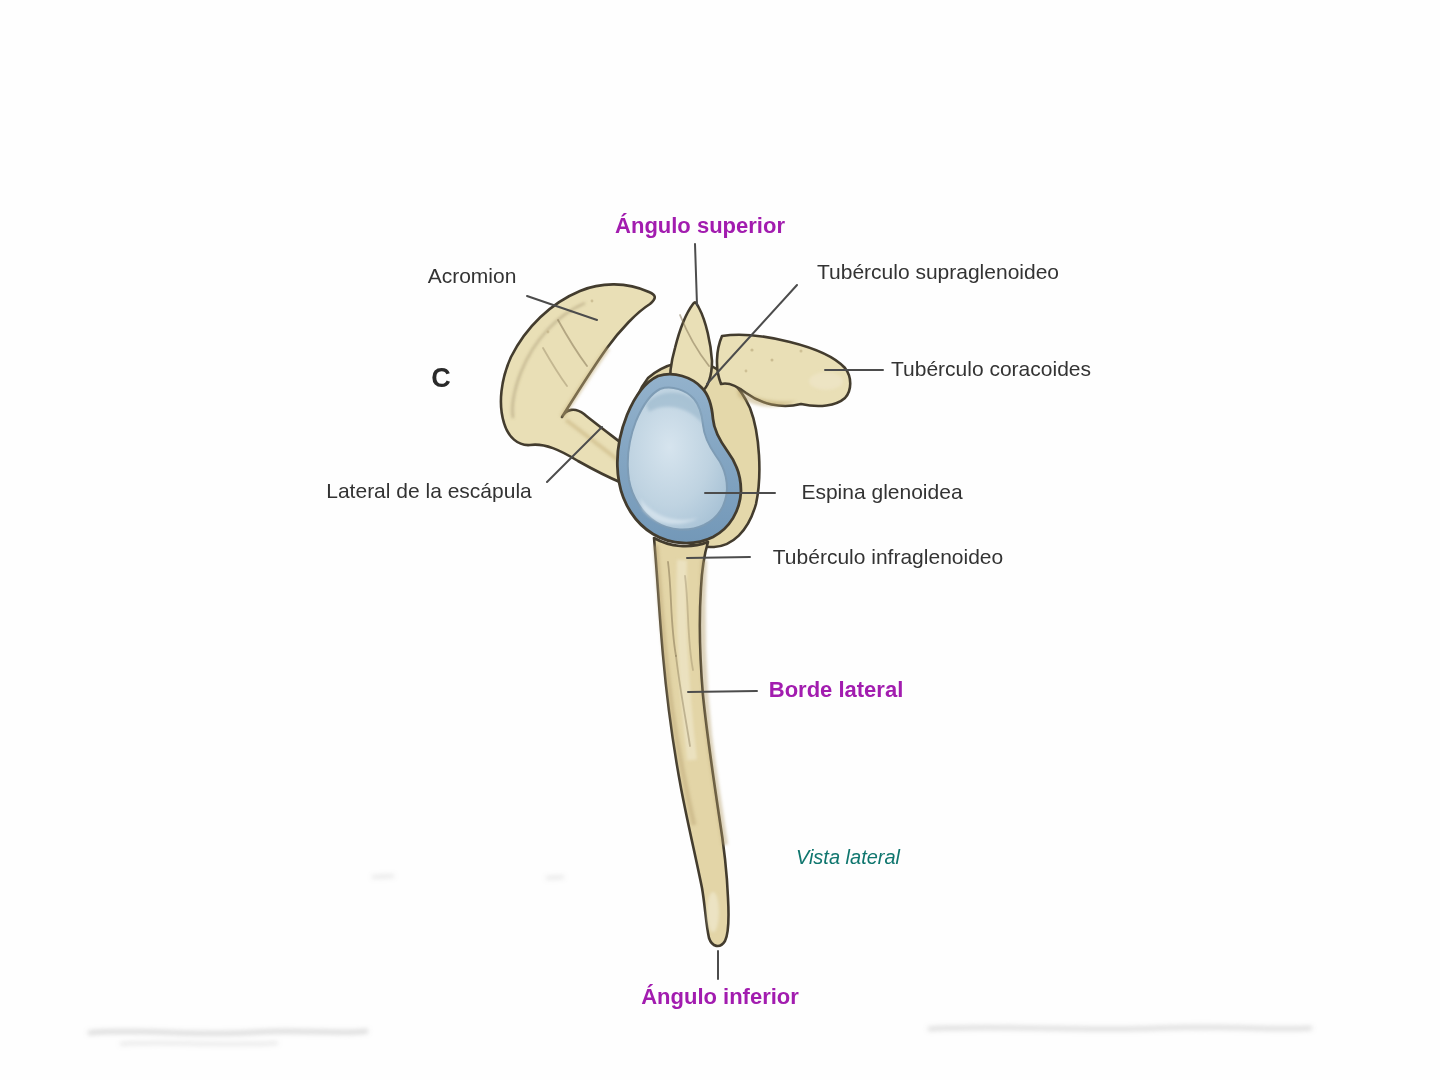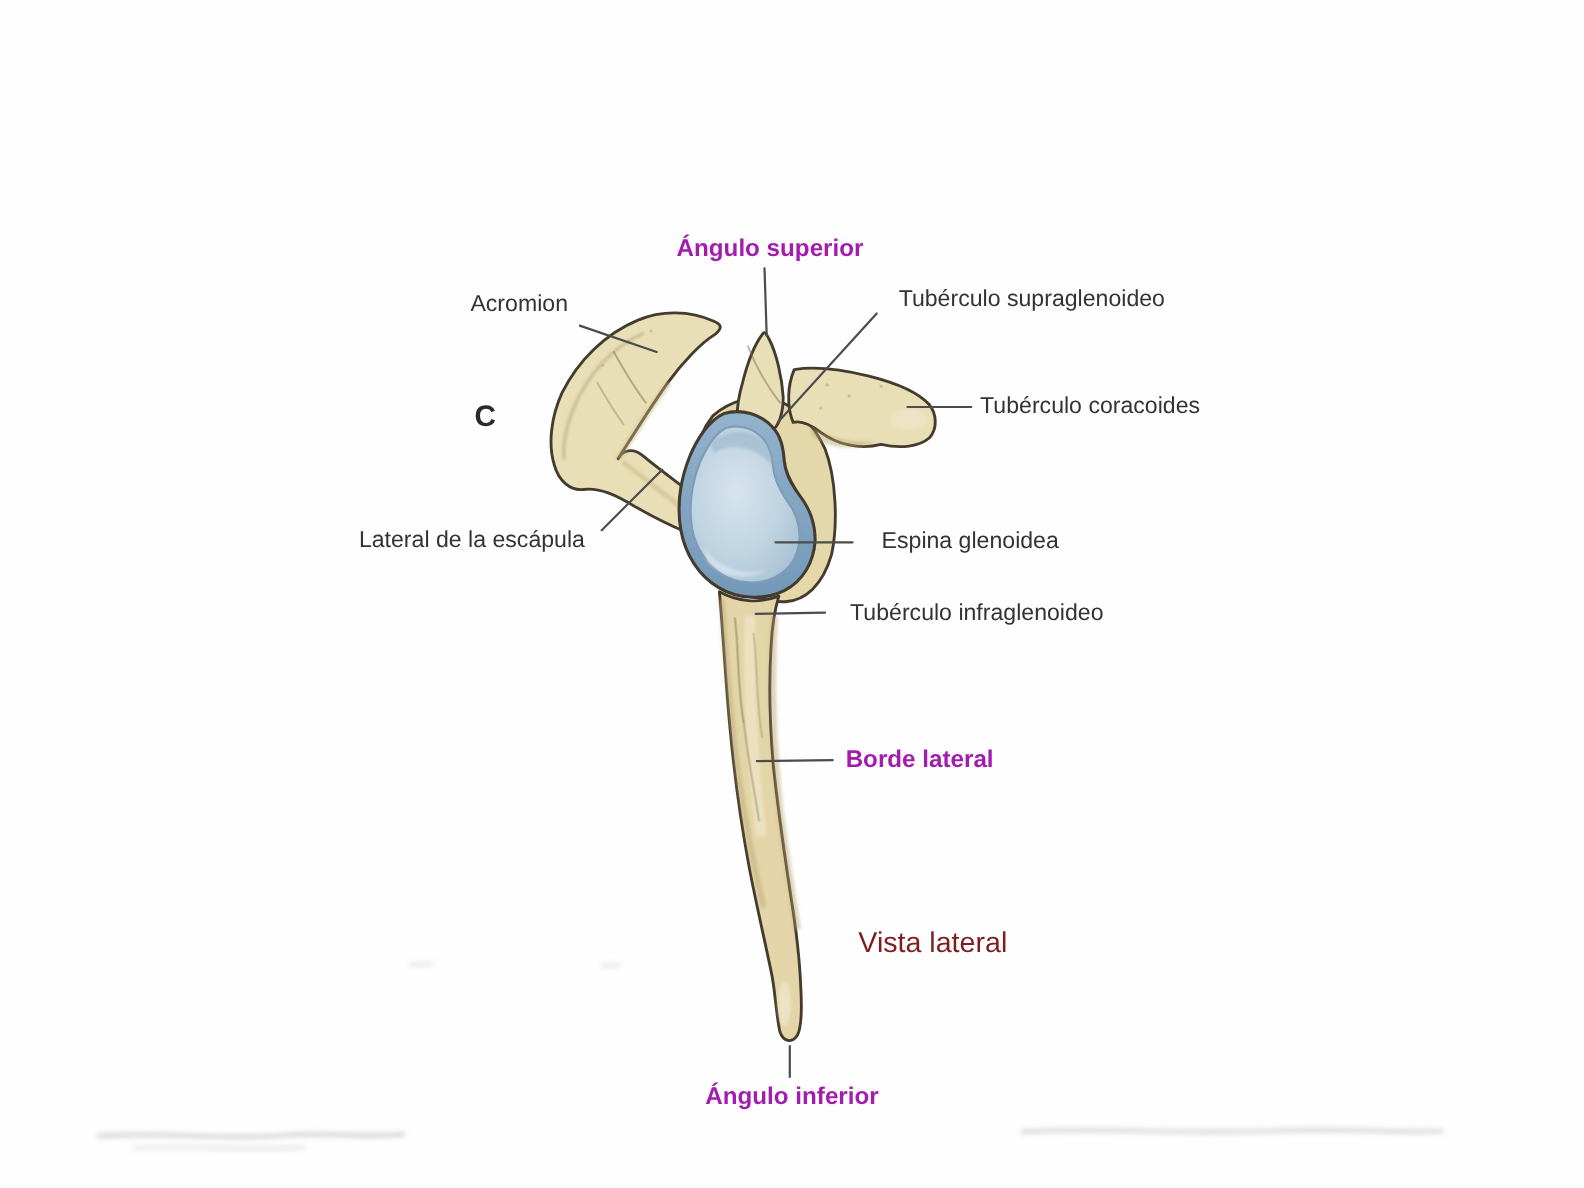--- a/index.html
+++ b/index.html
@@ -27,21 +27,21 @@
   .bone.shaft{fill:#e3d5a7;}
   .bone.neck{fill:#e4d8aa;}
   .crack{fill:none;stroke:#7d6e4e;stroke-width:1.8;stroke-linecap:round;}
   .leader{stroke:#4c4c4c;stroke-width:2;stroke-linecap:round;}
   
   .lbl{
     position:absolute;transform:translate(-50%,-50%);
     font-size:21px;color:#333333;white-space:nowrap;line-height:1.1;
   }
   .lbl.b{font-weight:bold;font-size:22px;color:#a21caf;}
-  .lbl.i{color:#7f1d1d;font-size:26px;}
+  .lbl.i{font-style:italic;color:#0f766e;font-size:20px;}
   .lbl.fig-letter{font-weight:bold;font-size:27px;color:#2a2a2a;}
 </style>
 </head>
 <body>
 
 <div class="canvas">
 
 
   <svg class="fig" viewBox="0 0 1440 1080">
     <defs>

